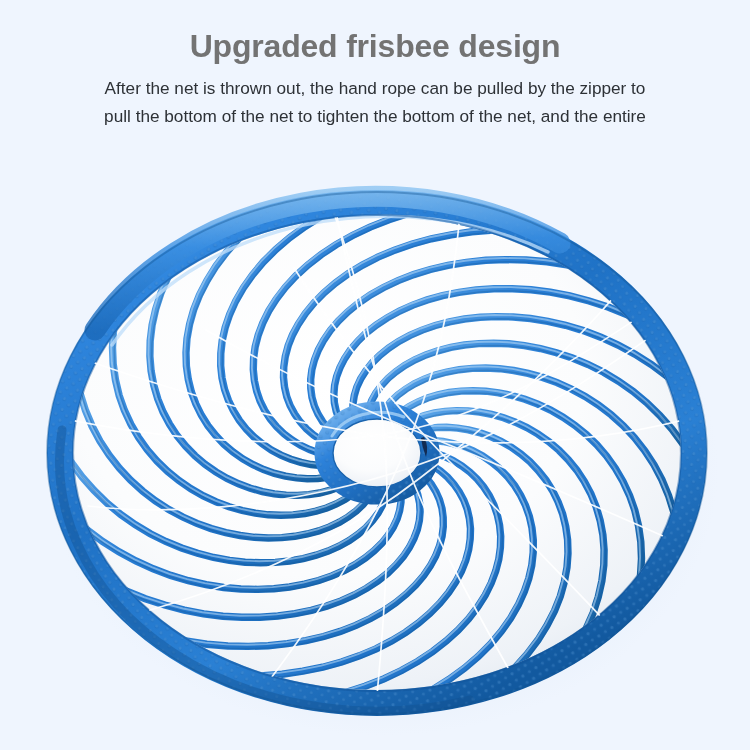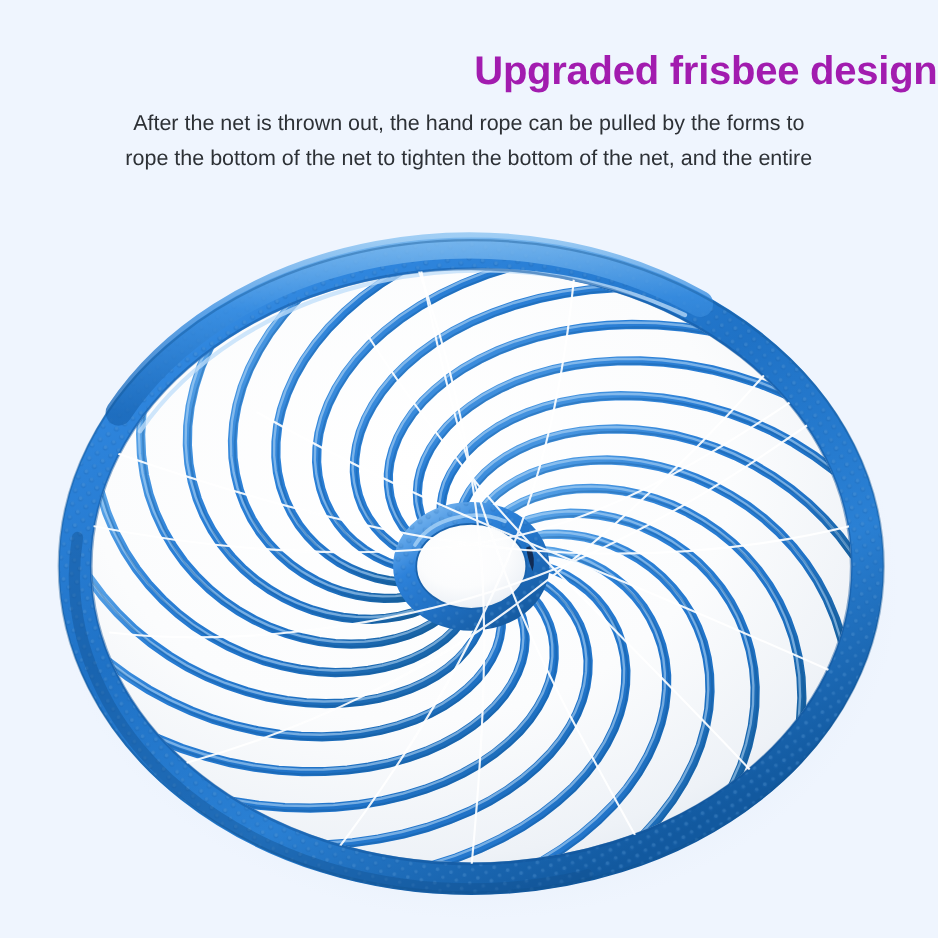--- a/index.html
+++ b/index.html
@@ -25,28 +25,27 @@
   #text-block {
     position: absolute;
     left: 0;
     top: 0;
     width: 750px;
     text-align: center;
     z-index: 5;
   }
   #page-title {
     margin: 0;
-    padding-top: 36px;
+    padding-top: 26px;
     font-size: 32px;
     font-weight: bold;
-    color: #a21caf;
+    color: #737373;
     letter-spacing: -0.2px;
     line-height: 1.25;
     font-family: "Liberation Sans", sans-serif;
-    text-align: right;
   }
   #subtitle {
     margin: 9px auto 0 auto;
     width: 690px;
     font-size: 17.2px;
     color: #2d3136;
     line-height: 1.62;
     font-family: "Liberation Sans", sans-serif;
   }
   #subtitle .ln {
@@ -249,18 +248,18 @@
         <path d="M 630 648 C 560 572 492 504 444 456 C 386 396 336 334 294 268"></path>
         <path d="M 690 548 C 596 506 506 468 442 442 C 360 408 282 374 206 330"></path>
       </g>
 
     </svg>
   </div>
 
   <div id="text-block">
     <h1 id="page-title">Upgraded frisbee design</h1>
     <p id="subtitle">
-      <span class="ln">After the net is thrown out, the hand rope can be pulled by the forms to</span>
-      <span class="ln">rope the bottom of the net to tighten the bottom of the net, and the entire</span>
+      <span class="ln">After the net is thrown out, the hand rope can be pulled by the zipper to</span>
+      <span class="ln">pull the bottom of the net to tighten the bottom of the net, and the entire</span>
     </p>
   </div>
 
 </div>
 
 </body></html>

